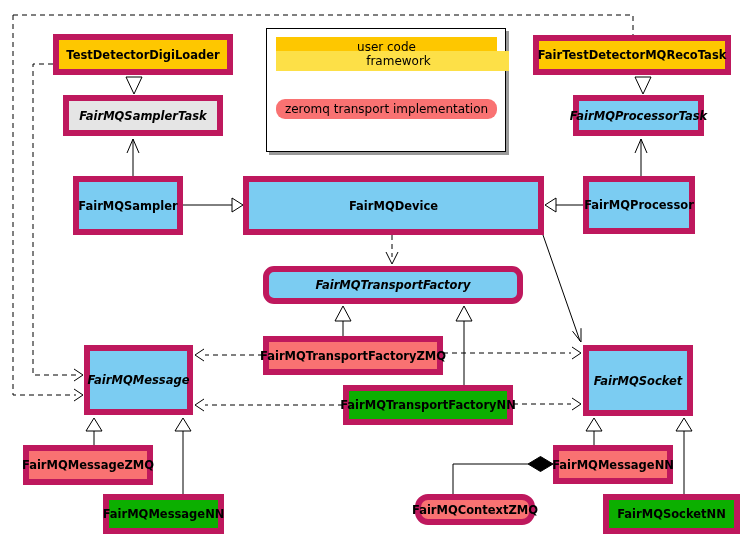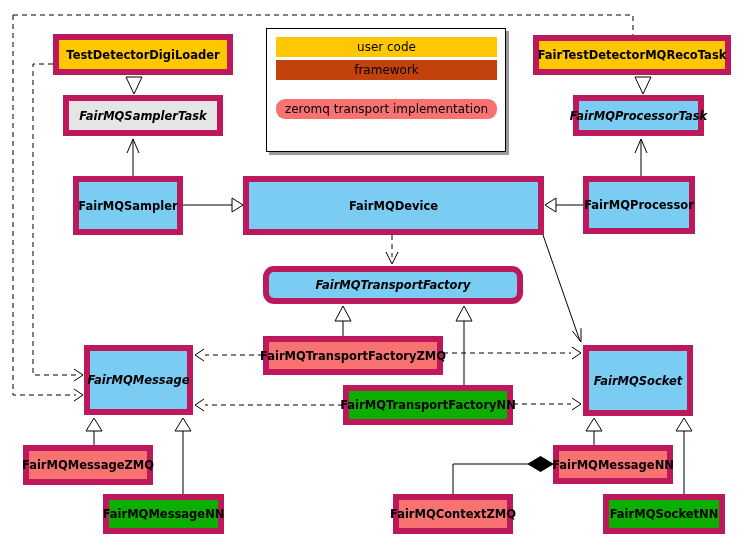--- a/index.html
+++ b/index.html
@@ -123,21 +123,21 @@
     <g>
       <path d="M453,494 V464 H528"></path>
       <polygon class="diamond" points="528,464 540.5,456.5 553,464 540.5,471.5"></polygon>
     </g>
   </svg>
 
   <div class="legend" style="left:266px;top:28px;width:240px;height:124px;">
     <div class="legend-item" style="top: 8px; background-color: rgb(254, 199, 0);">
       <span>user code</span>
     </div>
-    <div class="legend-item" style="top: 31px; background-color: #c2410c;">
+    <div class="legend-item" style="top: 22px; background-color: #fde047; padding-left: 12px;">
       <span>framework</span>
     </div>
     <div class="legend-item" style="top: 70px; background-color: rgb(249, 114, 114); border-radius: 9px;">
       <span>zeromq transport implementation</span>
     </div>
   </div>
 
   <div class="node" style="left: 53px; top: 34px; width: 180px; height: 41px; background-color: rgb(254, 199, 0);">
     <span>TestDetectorDigiLoader</span>
     </div>
@@ -191,21 +191,21 @@
     </div>
 
   <div class="node abstract" style="left: 583px; top: 345px; width: 110px; height: 71px; background-color: rgb(123, 204, 242);">
     <span>FairMQSocket</span>
     </div>
 
   <div class="node" style="left: 553px; top: 445px; width: 120px; height: 39px; background-color: rgb(249, 114, 114);">
     <span>FairMQMessageNN</span>
     </div>
 
-  <div class="node" style="left: 393px; top: 494px; width: 120px; height: 40px; background-color: rgb(249, 114, 114);">
+  <div class="node" style="left: 415px; top: 494px; width: 120px; height: 31px; background-color: rgb(249, 114, 114); border-radius: 13px;">
     <span>FairMQContextZMQ</span>
     </div>
 
-  <div class="node" style="left: 603px; top: 494px; width: 122px; height: 40px; background-color: rgb(12, 175, 0);">
+  <div class="node" style="left: 603px; top: 494px; width: 137px; height: 40px; background-color: rgb(12, 175, 0);">
     <span>FairMQSocketNN</span>
     </div>
 
 </div>
 
 </body></html>

